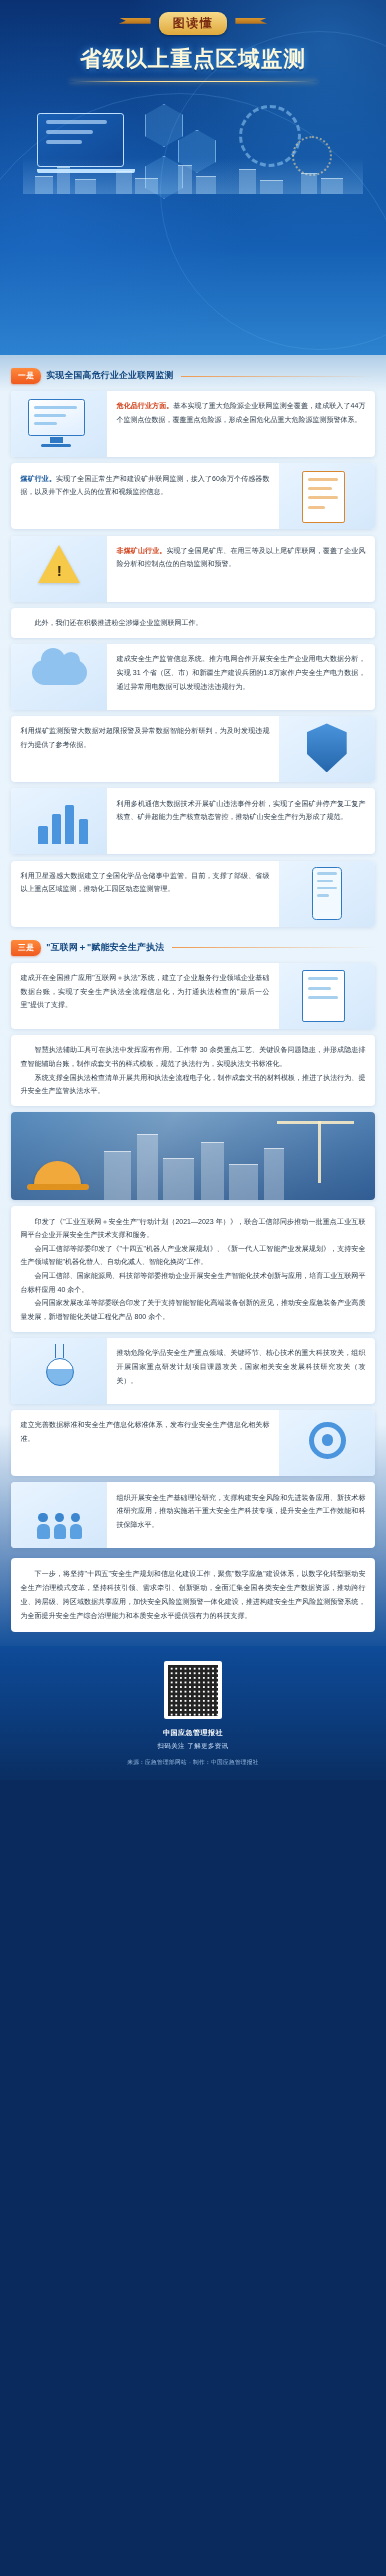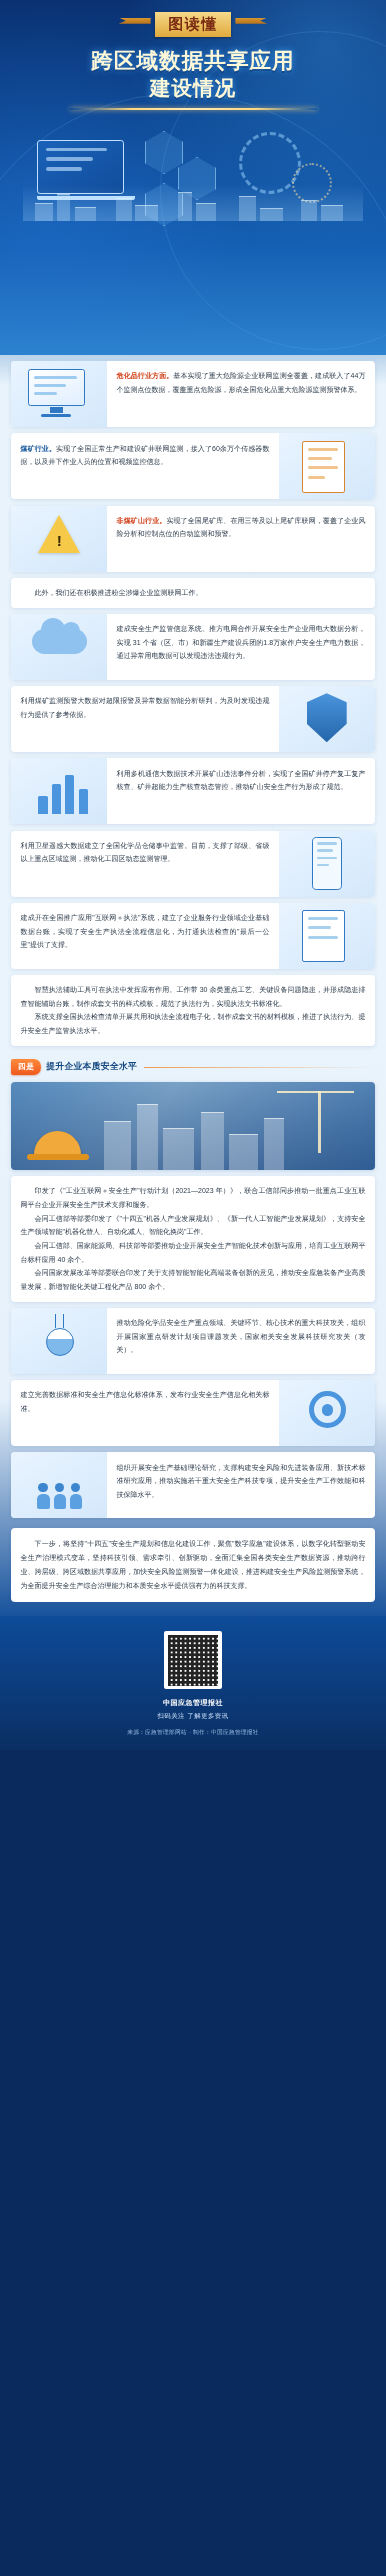--- a/index.html
+++ b/index.html
@@ -51,25 +51,25 @@
   .ribbon {
     position: relative;
     margin: 3.1px auto 0;
     width: 155px;
     text-align: center;
   }
   .ribbon-inner {
     display: inline-block;
     background: linear-gradient(180deg,#f6d98a 0%, #e0a93c 100%);
     color: #7a2b12;
-    font-size: 15px;
+    font-size: 12px;
     font-weight: bold;
     letter-spacing: 1.5px;
     padding: 2.6px 13.4px 3.1px;
-    border-radius: 0;
+    border-radius: 9px;
     box-shadow: 0 1px 2.6px rgba(0,0,0,0.35);
   }
   .ribbon:before, .ribbon:after {
     content: "";
     position: absolute;
     top: 5.2px;
     width: 32px; height: 6.2px;
     background: linear-gradient(180deg,#d8962f,#b4701c);
   }
   .ribbon:before { left: 3.1px; clip-path: polygon(0 0, 100% 0, 100% 100%, 0 100%, 7.2px 50%); }
@@ -407,22 +407,21 @@
   <div class="header">
     <div class="hdr-grid"></div>
     <div class="hdr-arc"></div>
     <div class="hdr-arc2"></div>
 
     <div class="ribbon">
       <span class="ribbon-inner">图读懂</span>
     </div>
 
     <div class="main-title">
-      <span class="ln">跨区域数据共享应用</span>
-      <span class="ln l2">建设情况</span>
+      <span class="ln">省级以上重点区域监测</span>
       <div class="title-underline"></div>
     </div>
 
 
     <div class="hdr-illus">
       <div class="laptop">
         <div class="screen">
           <div class="bar" style="width:61px"></div>
           <div class="bar" style="width:47px"></div>
           <div class="bar" style="width:36px"></div>
@@ -443,20 +442,25 @@
         <div class="blk" style="left:155px; width:14.4px; height:29px;"></div>
         <div class="blk" style="left:173px; width:19.6px; height:17.5px;"></div>
         <div class="blk" style="left:216px; width:16.5px; height:25px;"></div>
         <div class="blk" style="left:237px; width:23px; height:13.4px;"></div>
         <div class="blk" style="left:278px; width:15.5px; height:20.6px;"></div>
         <div class="blk" style="left:298px; width:21.6px; height:15.5px;"></div>
       </div>
     </div>
   </div>
 
+  <div class="sec-head">
+    <span class="sec-badge">一是</span>
+    <span class="sec-title">实现全国高危行业企业联网监测</span>
+    <span class="sec-rule"></span>
+  </div>
 
   <div class="card">
     <div class="card-figure">
       <div class="fig">
         <div class="mon">
             <div class="ln" style="width:43px"></div>
             <div class="ln" style="width:32px"></div>
             <div class="ln" style="width:23px"></div>
           </div>
         <div class="stand"></div>
@@ -546,20 +550,25 @@
             <div class="ln" style="width:19.6px"></div>
             <div class="ln" style="width:11.3px"></div>
           </div>
       </div>
     </div>
     <div class="card-body">
       <p><span>利用卫星遥感大数据建立了全国化学品仓储事中监管。目前，支撑了部级、省级以上重点区域监测，推动化工园区动态监测管理。</span></p>
     </div>
   </div>
 
+  <div class="sec-head">
+    <span class="sec-badge">三是</span>
+    <span class="sec-title">"互联网＋"赋能安全生产执法</span>
+    <span class="sec-rule"></span>
+  </div>
 
   <div class="card rev">
     <div class="card-figure">
       <div class="fig">
         <div class="doc" style="border-color:#2f79c4;">
             <div class="ln" style="background:#a7cfee;width:30px"></div>
             <div class="ln" style="background:#a7cfee;width:23px"></div>
             <div class="ln" style="background:#a7cfee;width:30px"></div>
           </div>
       </div>
@@ -567,25 +576,20 @@
     <div class="card-body">
       <p><span>建成开在全国推广应用"互联网＋执法"系统，建立了企业服务行业领域企业基础数据台账，实现了安全生产执法全流程信息化，为打通执法检查的"最后一公里"提供了支撑。</span></p>
     </div>
   </div>
 
   <div class="plain-block">
     <span class="idt">智慧执法辅助工具可在执法中发挥应有作用。工作带 30 余类重点工艺、关键设备问题隐患，并形成隐患排查智能辅助台账，制作成套文书的样式模板，规范了执法行为，实现执法文书标准化。</span>
     <span class="idt">系统支撑全国执法检查清单开展共用和执法全流程电子化，制作成套文书的材料模板，推进了执法行为、提升安全生产监管执法水平。</span>
   </div>
 
-  <div class="sec-head">
-    <span class="sec-badge">四是</span>
-    <span class="sec-title">提升企业本质安全水平</span>
-    <span class="sec-rule"></span>
-  </div>
 
   <div class="photo-panel">
     <div class="sky-bldg" style="left:93px; width:27px; height:49px;"></div>
     <div class="sky-bldg" style="left:126px; width:20.6px; height:66px;"></div>
     <div class="sky-bldg" style="left:152px; width:31px; height:42px;"></div>
     <div class="sky-bldg" style="left:190px; width:23px; height:58px;"></div>
     <div class="sky-bldg" style="left:218px; width:29px; height:36px;"></div>
     <div class="sky-bldg" style="left:253px; width:19.6px; height:52px;"></div>
     <div class="crane-m"></div>
     <div class="crane"></div>

